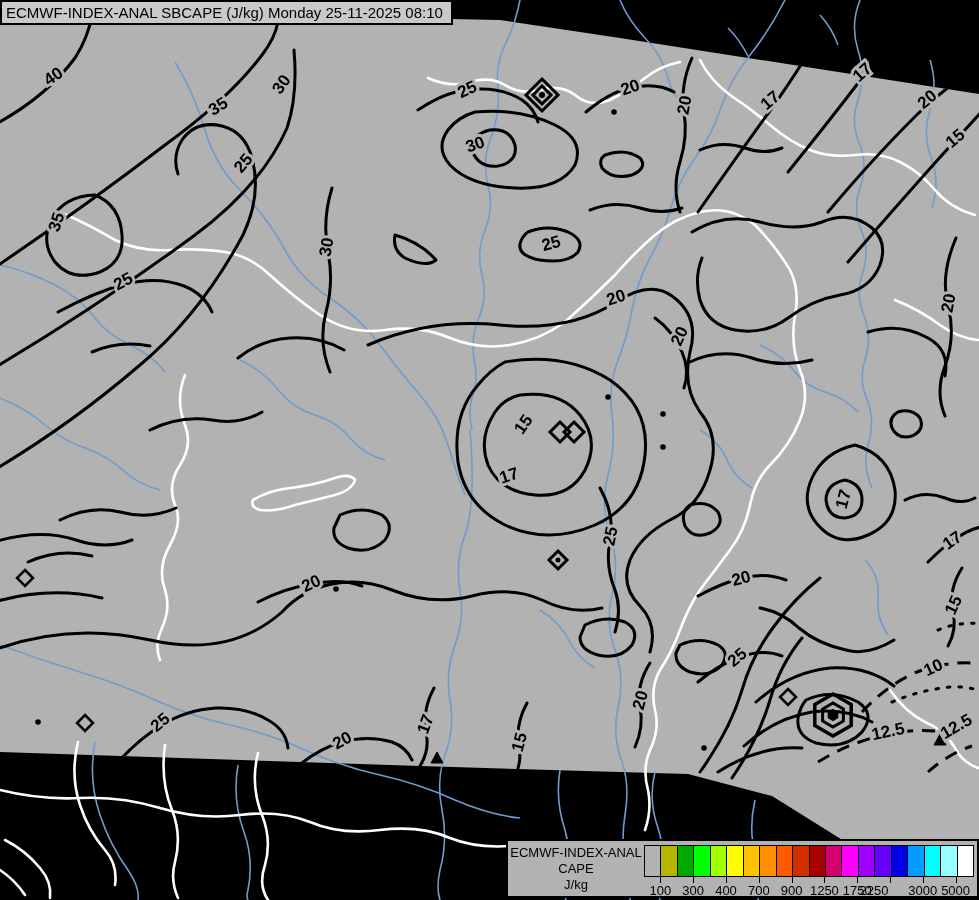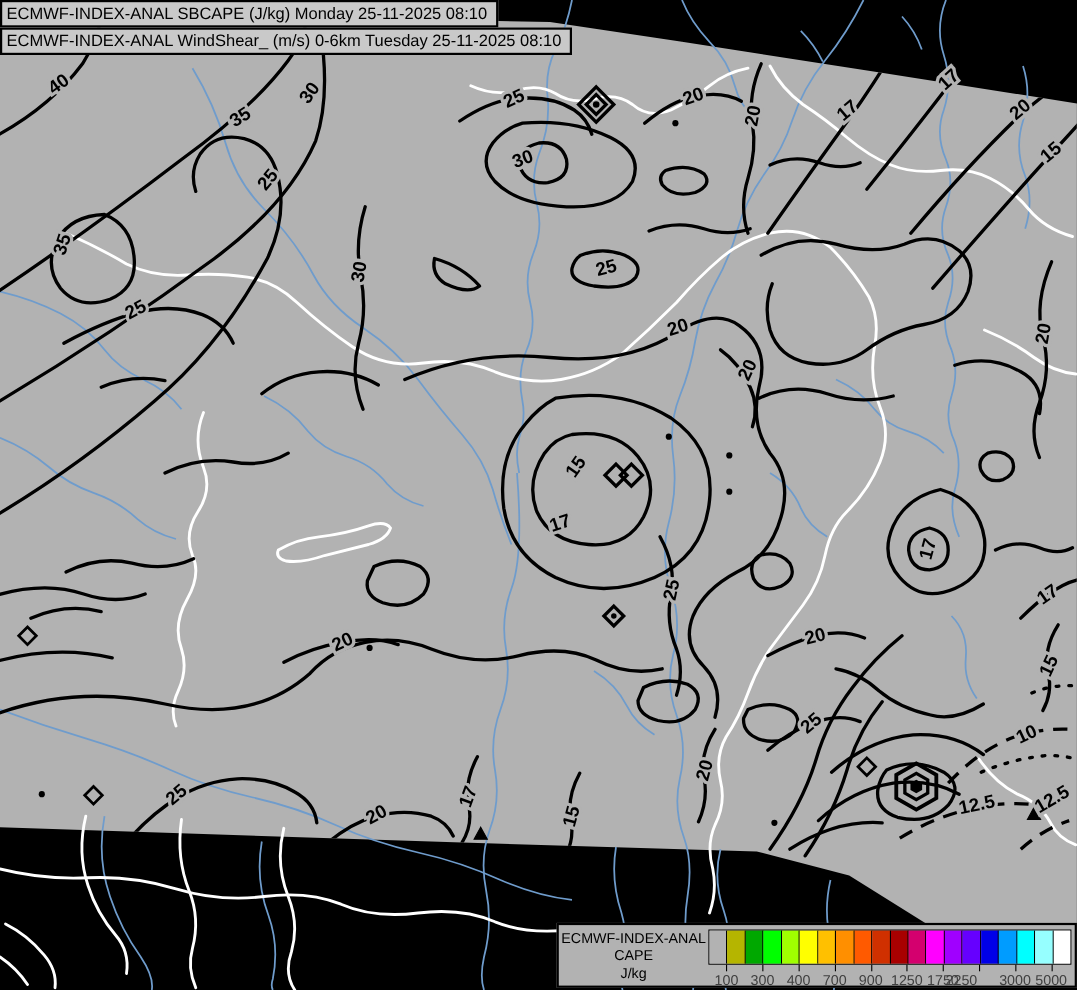--- a/index.html
+++ b/index.html
@@ -17,21 +17,21 @@
        font-size:15px;line-height:21px;height:25px;box-sizing:border-box;
        padding:0 8px 0 4px;white-space:nowrap;}
   .legend{position:absolute;left:506px;top:839px;width:473px;height:59px;background:#b2b2b2;
           border:2px solid #000;box-sizing:border-box;display:flex;color:#000;}
   .legtitle{width:136px;text-align:center;font-size:13px;line-height:16px;padding-top:4px;}
   .barwrap{position:relative;flex:1;padding-top:4px;}
   .bar{display:flex;height:30px;width:328px;border:1px solid #000;box-sizing:content-box;}
   .cell{flex:1 1 auto;border-right:1px solid #000;}
   .cell:last-child{border-right:none;}
   .tick{position:absolute;width:1px;height:6px;background:#000;top:36px;}
-  .tlabel{position:absolute;top:42px;font-size:13px;transform:translateX(-50%);color:#404040;white-space:nowrap;}
+  .tlabel{position:absolute;top:42px;font-size:13px;transform:translateX(-50%);color:#000000;white-space:nowrap;}
 </style>
 </head>
 <body>
 
 <div id="stage">
 
 <svg id="mapsvg" width="979" height="900" viewBox="0 0 979 900">
   <defs>
     <clipPath id="mapclip">
       <path d="M 0 10 L 500 20 L 620 38 L 800 66 L 979 94 L 979 846 L 852 846 L 772 796 L 688 774 L 420 766 L 0 752 Z"></path>
@@ -212,21 +212,20 @@
         <text class="clabel" transform="translate(425,724) rotate(-70)" dy="6">17</text>
         <text class="clabel" transform="translate(519,742) rotate(-75)" dy="6">15</text>
         <text class="clabel" transform="translate(953,605) rotate(-65)" dy="6">15</text>
         <text class="clabel" transform="translate(933,667) rotate(-25)" dy="6">10</text>
         <text class="clabel" transform="translate(888,731) rotate(-12)" dy="6">12.5</text>
         <text class="clabel" transform="translate(956,726) rotate(-30)" dy="6">12.5</text>
       </g>
 </svg>
 
 <div class="hdr" style="top:0">ECMWF-INDEX-ANAL SBCAPE (J/kg) Monday 25-11-2025 08:10</div>
-<div class="hdr" style="top:25px">ECMWF-INDEX-ANAL WindShear_ (m/s) 0-6km Tuesday 25-11-2025 08:10</div>
 
 <div class="legend">
   <div class="legtitle">
     <div>ECMWF-INDEX-ANAL</div>
     <div>CAPE</div>
     <div>J/kg</div>
   </div>
   <div class="barwrap">
     <div class="bar" id="legbar">
           <div class="cell" style="background: rgb(178, 178, 178);"></div>

